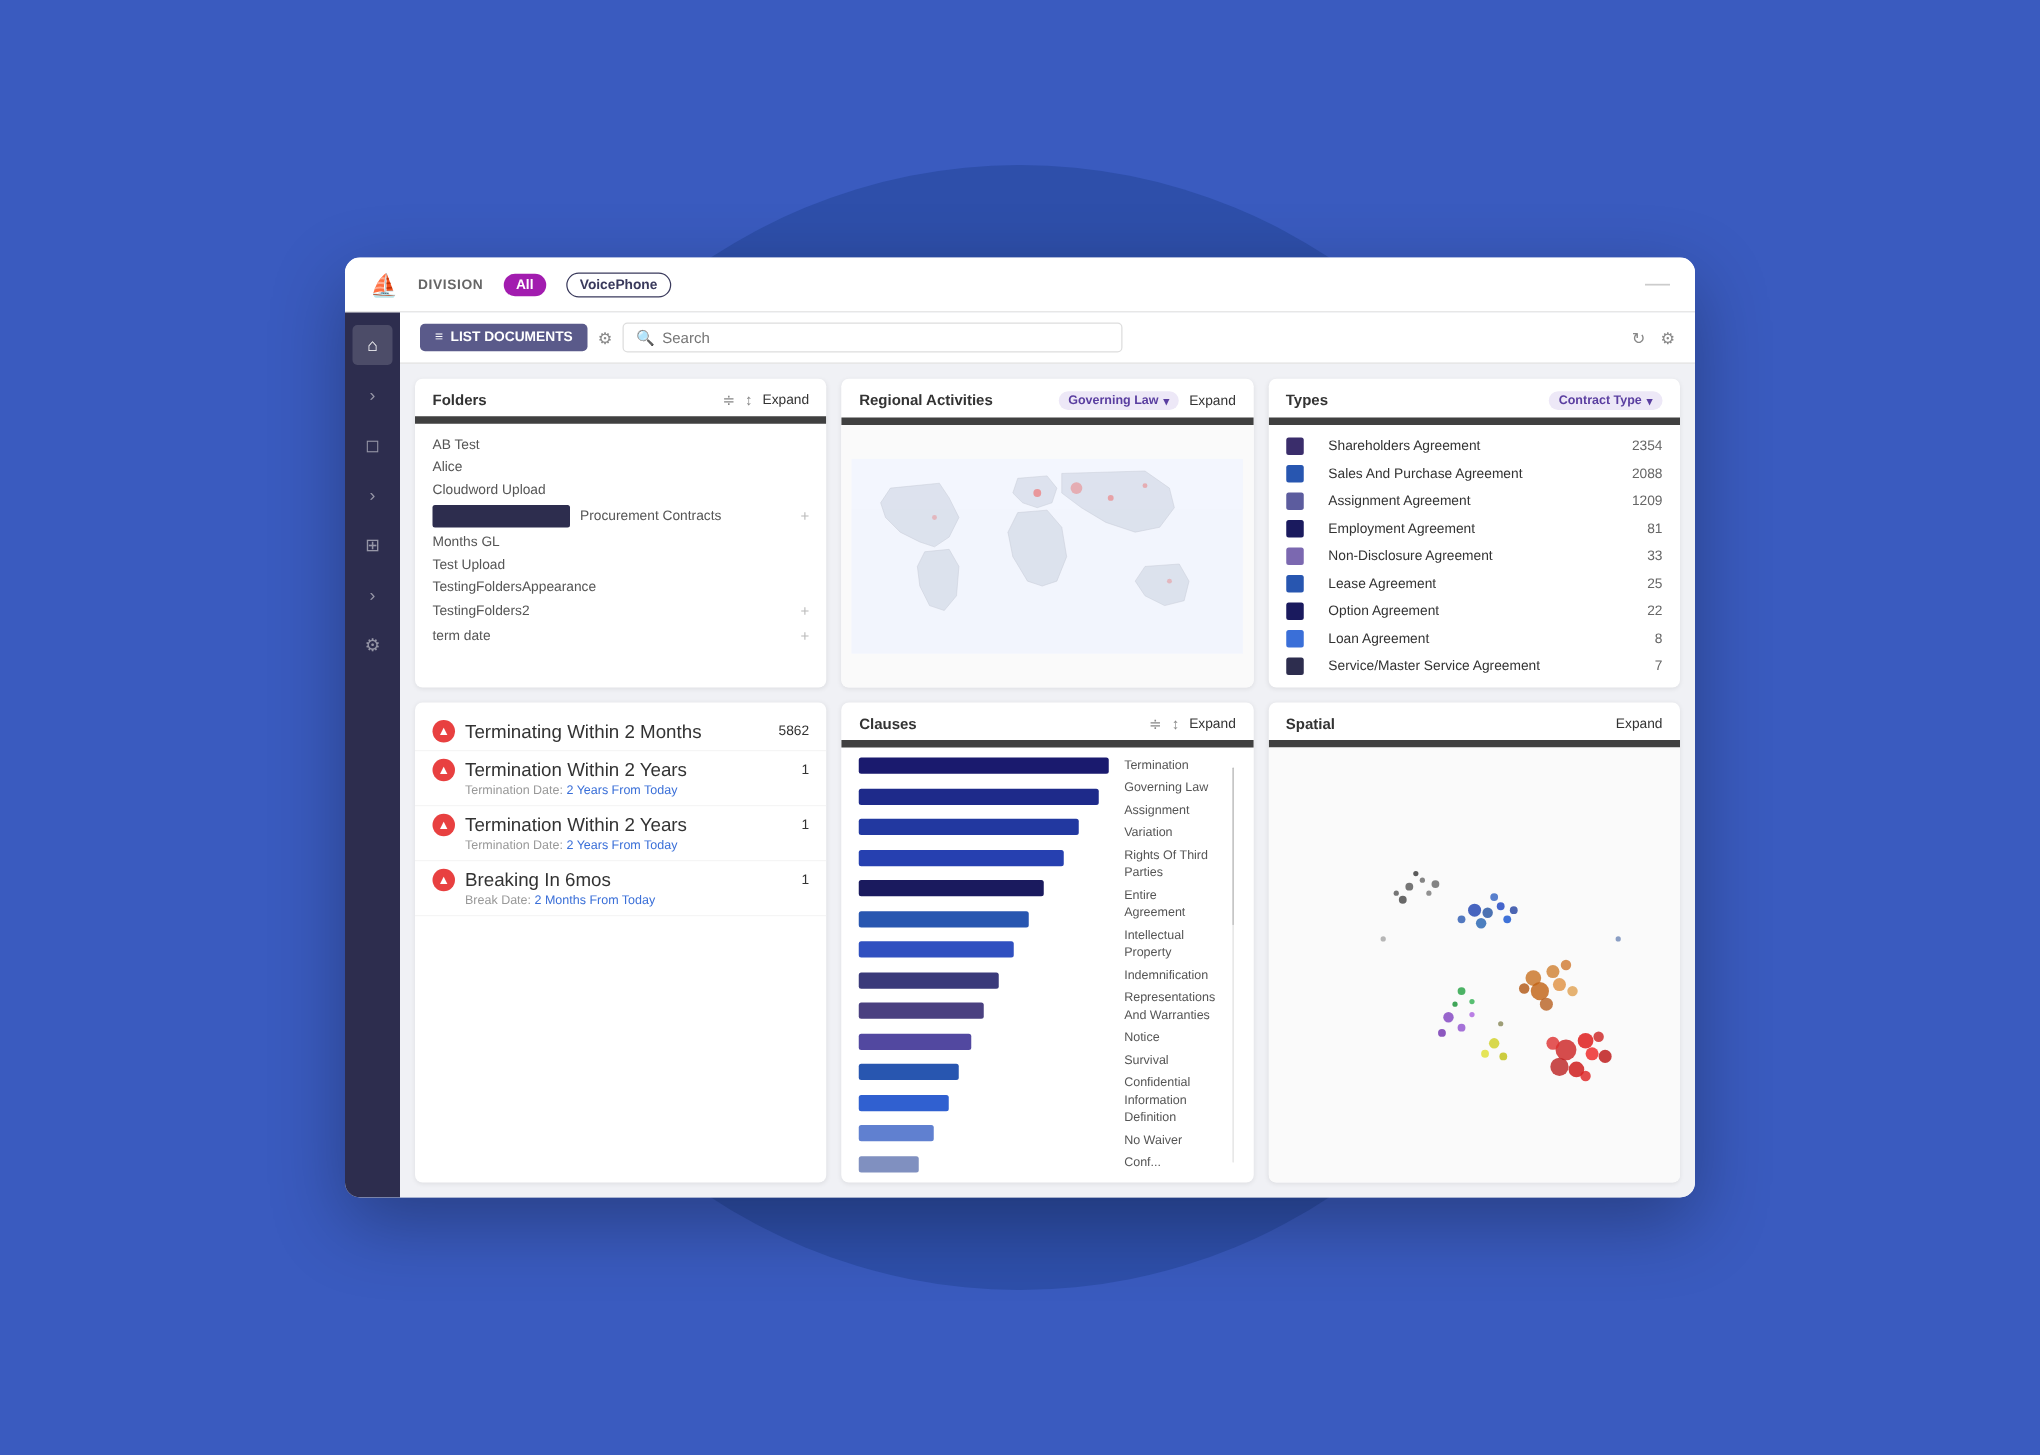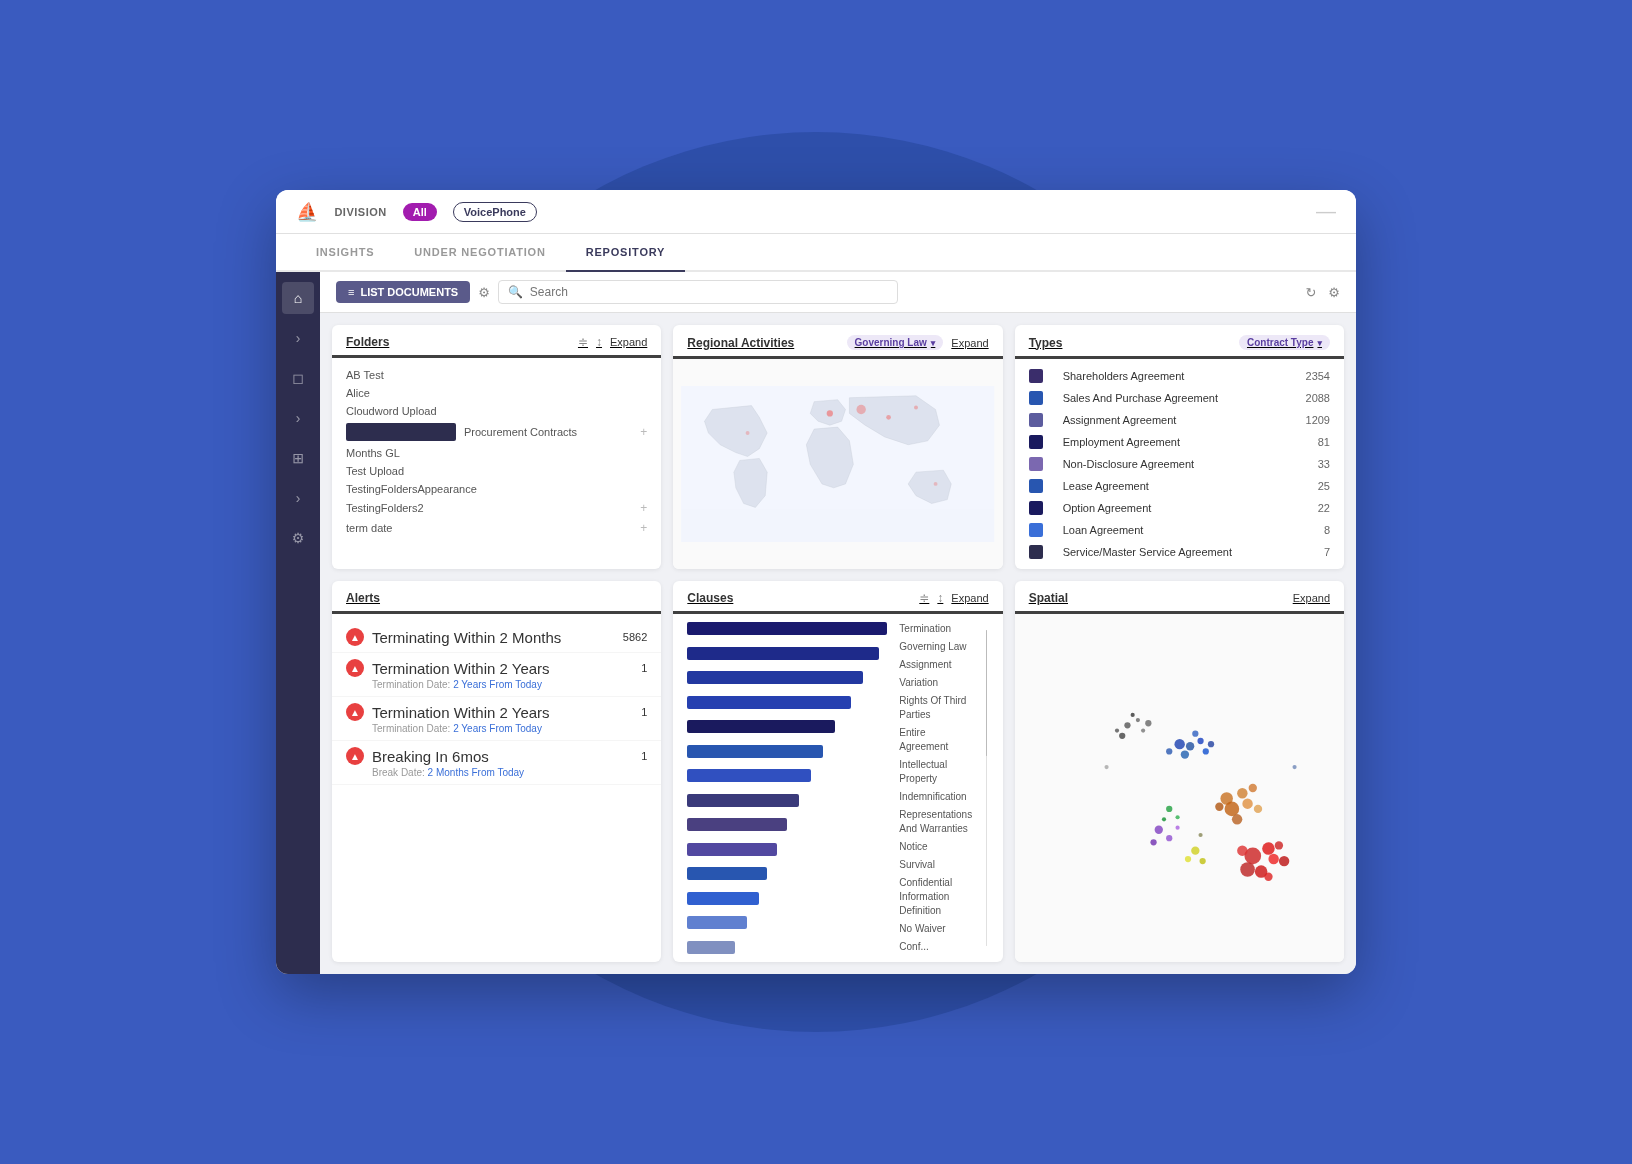--- a/index.html
+++ b/index.html
@@ -213,24 +213,22 @@
       background: #ffffff;
       border-radius: 6px;
       box-shadow: 0 1px 4px rgba(0,0,0,0.08);
       display: flex;
       flex-direction: column;
       overflow: hidden;
     }
 
     .panel-header {
       display: flex;
-      align-items: center;
       padding: 10px 14px 6px;
-      border-bottom: 3px solid #404040;
-      text-decoration: underline;
+      border-bottom: 6px solid #404040;
     }
 
     .panel-title {
       font-size: 12px;
       font-weight: 600;
       color: #333;
       flex: 1;
     }
 
     .panel-actions {
@@ -473,25 +471,20 @@
 <div class="app-window">
 
   <div class="top-bar">
     <span style="color:#2d2d4e; font-size:18px; font-weight:bold;">⛵</span>
     <span class="division-label">DIVISION</span>
     <span class="badge badge-dark">All</span>
     <span class="badge badge-outline">VoicePhone</span>
     <div style="margin-left:auto; color:#ccc; font-size:20px; font-weight:300;">—</div>
   </div>
 
-  <div class="tabs-bar">
-    <div class="tab">INSIGHTS</div>
-    <div class="tab">UNDER NEGOTIATION</div>
-    <div class="tab active">REPOSITORY</div>
-  </div>
 
   <div class="content-area">
 
     <div class="sidebar">
       <div class="sidebar-icon active">⌂</div>
       <div class="sidebar-icon">›</div>
       <div class="sidebar-icon">◻</div>
       <div class="sidebar-icon">›</div>
       <div class="sidebar-icon">⊞</div>
       <div class="sidebar-icon">›</div>
@@ -651,23 +644,20 @@
             </div>
             <div class="type-item">
               <div class="type-color-box" style="background:#2d2d4e;"></div>
               <span class="type-name">Service/Master Service Agreement</span>
               <span class="type-count">7</span>
             </div>
           </div>
         </div>
 
         <div class="panel">
-          <div class="panel-header">
-            <span class="panel-title">Alerts</span>
-          </div>
           <div class="alerts-list">
             <div class="alert-item">
               <div class="alert-row">
                 <div class="alert-icon">▲</div>
                 <span class="alert-title">Terminating Within 2 Months</span>
                 <span class="alert-count">5862</span>
               </div>
             </div>
             <div class="alert-item">
               <div class="alert-row">

